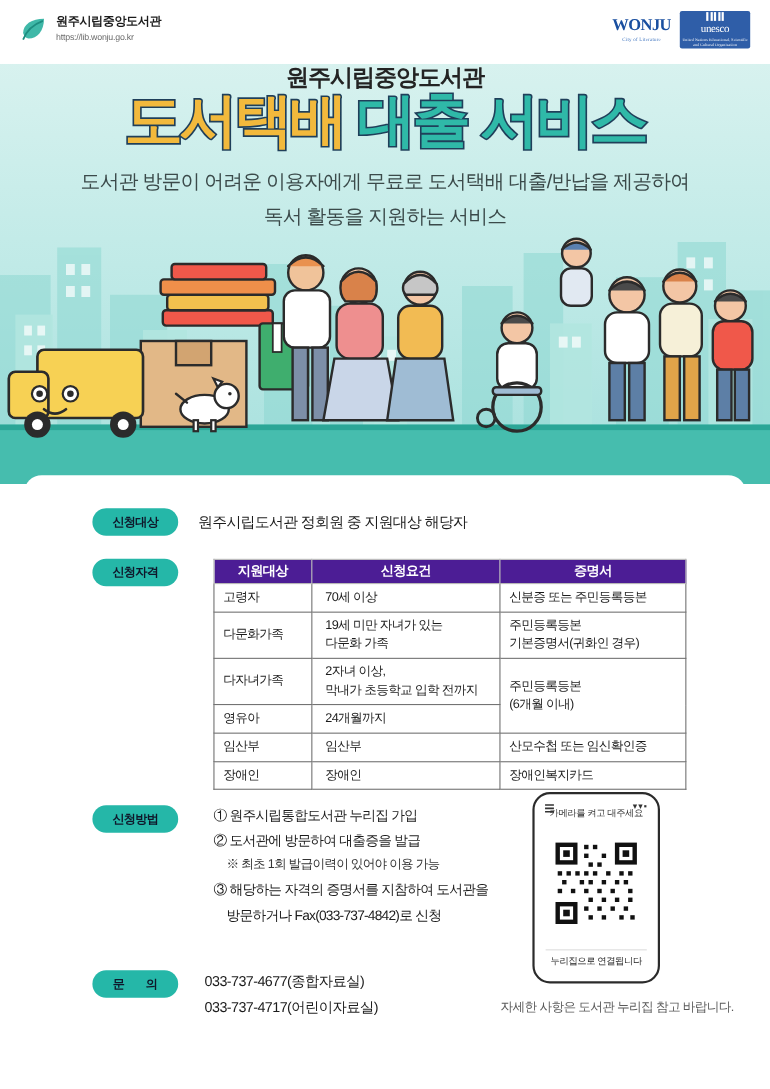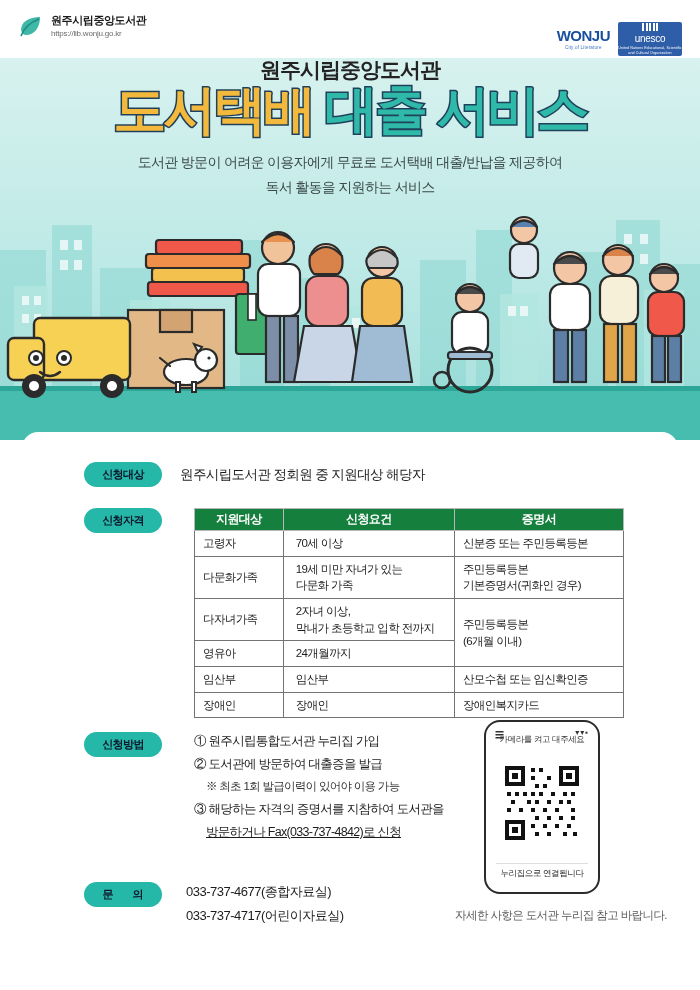--- a/index.html
+++ b/index.html
@@ -16,21 +16,21 @@
   .header {
     position:absolute; top:0; left:0; width:700px; height:58px;
     background:#ffffff; z-index:40;
   }
   .brand { position:absolute; left:18px; top:14px; display:flex; align-items:flex-start; gap:7px; }
   .brand-logo { width:26px; height:26px; position:relative; }
   .brand-text { line-height:1.15; }
   .brand-name { font-size:11px; color:#1b1b1b; font-weight:bold; letter-spacing:-0.4px; }
   .brand-url { font-size:8px; color:#6b6b6b; letter-spacing:-0.2px; margin-top:2px; }
 
-  .badges { position:absolute; right:18px; top:22px; display:flex; gap:8px; align-items:center; }
+  .badges { position:absolute; right:18px; top:10px; display:flex; gap:8px; align-items:center;font-family:Liberation Serif, serif; }
   .badge-wonju { text-align:center; }
   .badge-wonju .bw-main { font-size:15px; font-weight:bold; color:#1a4fa0; letter-spacing:-0.5px; line-height:1; }
   .badge-wonju .bw-sub { font-size:4.5px; color:#3f74bf; letter-spacing:0.2px; margin-top:2px; }
   .badge-unesco {
     width:64px; height:34px; background:#2f5ea8; border-radius:2px;
     color:#fff; display:flex; flex-direction:column; align-items:center; justify-content:center;
   }
   .badge-unesco .bu-main { font-size:10px; letter-spacing:-0.3px; }
   .badge-unesco .bu-sub { font-size:3.6px; letter-spacing:0.1px; margin-top:2px; text-align:center; line-height:1.3; }
   .unesco-lines { display:flex; gap:1.5px; margin-bottom:2px; }
@@ -50,21 +50,21 @@
   }
   .title-main {
     position:absolute; top:82px; width:700px; text-align:center;
     font-size:53px; font-weight:bold; letter-spacing:-3px; line-height:1.05;
     white-space:nowrap;
   }
   .title-main .t1 { color:#f2b93c; -webkit-text-stroke:3px #1f3f5a; paint-order:stroke fill; }
   .title-main .t2 { color:#2fb9a8; -webkit-text-stroke:3px #1f3f5a; paint-order:stroke fill; }
   .desc {
     position:absolute; top:150px; width:700px; text-align:center;
-    font-size:14px; color:#3b4a4a; line-height:1.75; letter-spacing:-0.7px;
+    font-size:18px; color:#3b4a4a; line-height:1.75; letter-spacing:-0.7px;
   }
 
   
   .city { position:absolute; left:0; bottom:0; width:700px; height:250px; }
 
   
   .info {
     position:absolute; top:440px; left:0; width:700px; height:550px; background:#ffffff;
   }
   .card {
@@ -82,38 +82,38 @@
   .r-target { top:30px; left:62px; }
   .r-target .txt { margin-left:18px; font-size:13.5px; color:#1c1c1c; letter-spacing:-0.6px; line-height:25px; }
 
   .r-qual { top:76px; left:62px; }
 
   table.qual {
     position:absolute; top:76px; left:172px; width:430px;
     border-collapse:collapse; font-size:11.5px; letter-spacing:-0.6px; color:#1c1c1c;
   }
   table.qual th {
-    background:#15803d; color:#fff; font-weight:bold; font-size:12px;
+    background:#4c1d95; color:#fff; font-weight:bold; font-size:12px;
     border:1px solid #b7b7b7; height:22px; padding:2px 4px;text-align:center;
   }
   table.qual td {
     border:1px solid #737373; padding:4px 8px; height:22px; vertical-align:middle;
     background:#fff; line-height:1.45;
   }
   table.qual td.c0 { width:84px; }
   table.qual td.c1 { width:162px;padding-left:12px; }
   table.qual td.c2 { width:160px; }
 
   .r-how { top:300px; left:62px; }
   .how-list {
     position:absolute; top:298px; left:172px; width:290px;
     font-size:12.5px; color:#1c1c1c; letter-spacing:-0.7px; line-height:1.85;
   }
   .how-list .note { color:#333; font-size:11.5px; padding-left:12px; }
-  .how-list .ind { padding-left:12px;text-decoration:underline; }
+  .how-list .ind { padding-left:12px; }
 
   .r-contact { top:450px; left:62px; }
   .label.wide { letter-spacing:8px; padding-left:8px; }
   .contact-lines {
     position:absolute; top:448px; left:164px;
     font-size:13px; color:#1c1c1c; letter-spacing:-0.5px; line-height:1.85;
   }
   .footer-note {
     position:absolute; top:476px; left:404px; width:270px; text-align:center;
     font-size:11.5px; color:#5a5a5a; letter-spacing:-0.6px;

